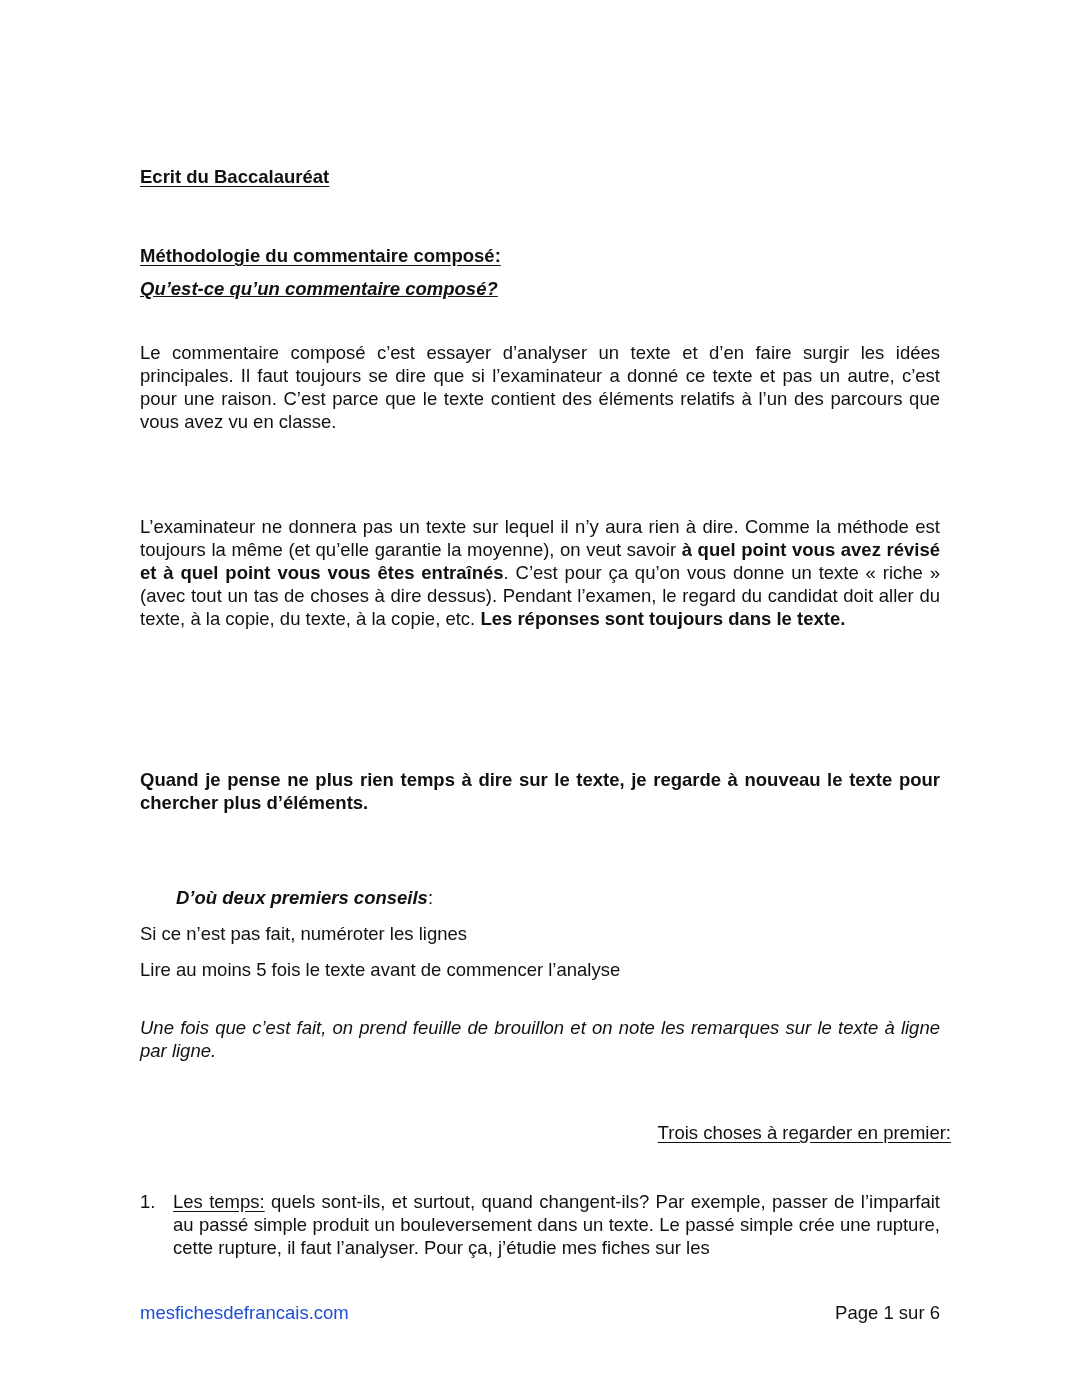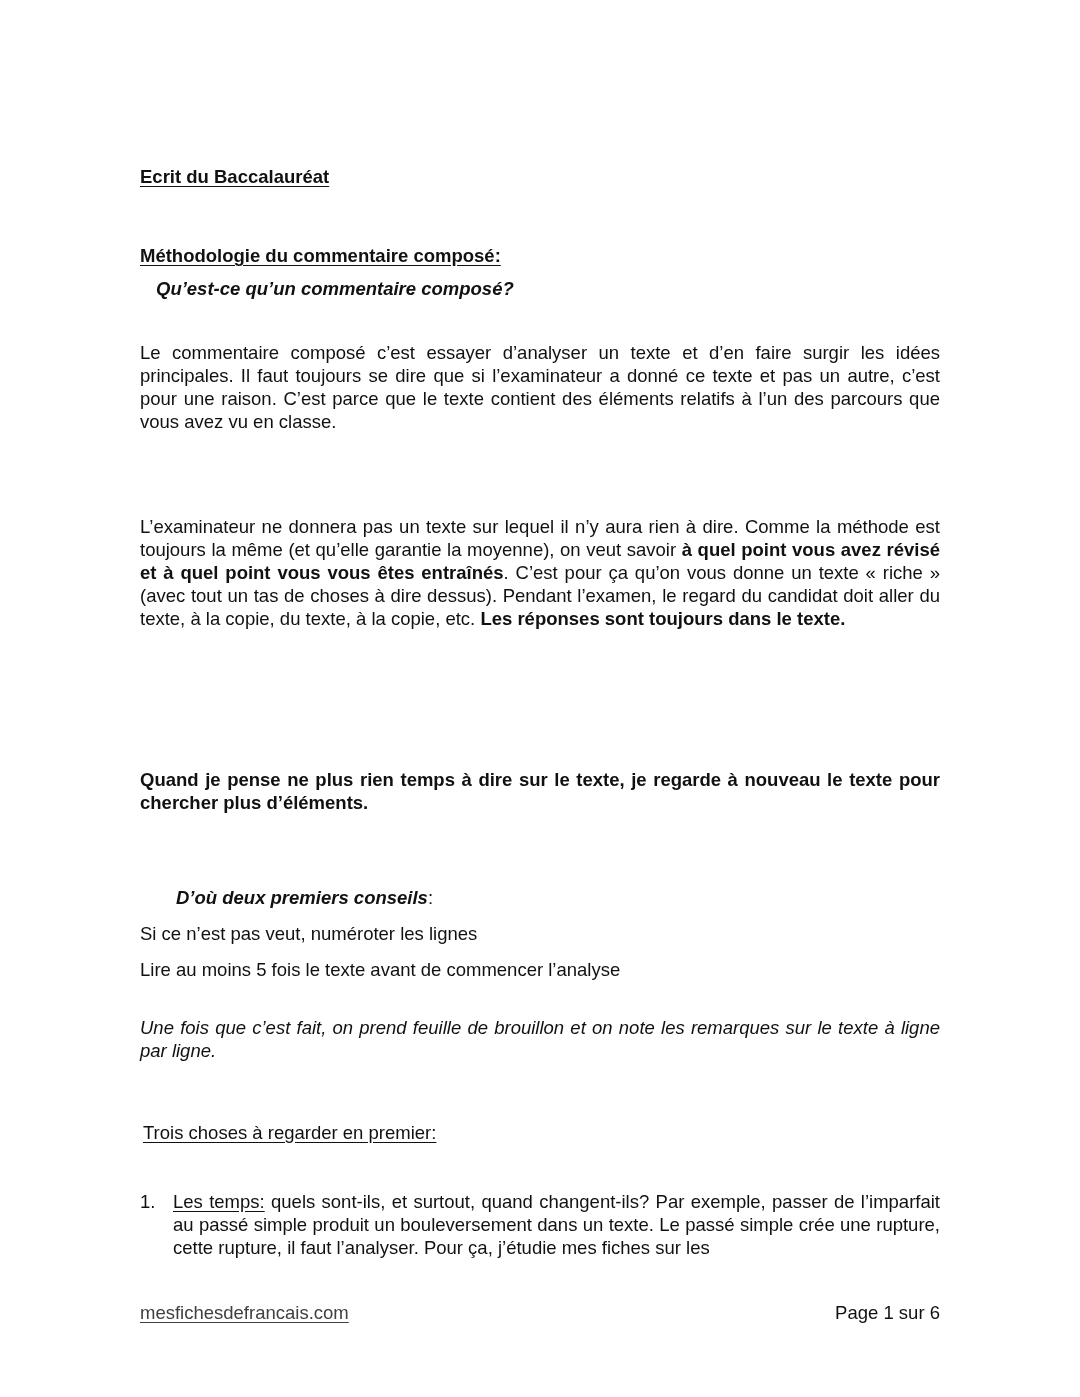--- a/index.html
+++ b/index.html
@@ -31,51 +31,50 @@
 
     .title1 {
       position: absolute; top: 166px; left: 0; width: 800px;
       font-weight: bold; text-decoration: underline; text-underline-offset: 3px;
     }
     .title2 {
       position: absolute; top: 213px; left: 0; width: 800px;
       font-weight: bold; text-decoration: underline; text-underline-offset: 3px; margin-top: 32px;
     }
     .subtitle {
-      position: absolute; top: 278px; left: 16px; width: 800px;
-      font-weight: bold; font-style: italic;
+      position: absolute; top: 278px; left: 0; width: 800px;
+      font-weight: bold; font-style: italic; text-decoration: underline;
     }
     .p1 { position: absolute; top: 341px; left: 0; width: 800px; }
     .p2 { position: absolute; top: 515px; left: 0; width: 800px; }
     .p3 { position: absolute; top: 768px; left: 0; width: 800px; font-weight: bold; }
     .advice {
       position: absolute; top: 880px; left: 0; width: 800px;
       line-height: 36px;
     }
     .p4 { position: absolute; top: 1016px; left: 0; width: 800px; font-style: italic; }
     .section-head {
-      position: absolute; top: 1122px; left: 3px; width: 800px;
+      position: absolute; top: 1122px; left: 11px; width: 800px; text-align: right;
     }
     .list {
       position: absolute; top: 1190px; left: 0; width: 800px;
     }
     .list-item {
       position: relative;
       padding-left: 33px;
     }
     .list-num {
       position: absolute; left: 0; top: 0;
     }
     .footer {
       position: absolute; top: 1302px; left: 0; width: 800px;
       display: flex; justify-content: space-between;
     }
     .footer-link {
-      color: #404040;
-      text-decoration: underline;
+      color: #1d4ed8;
       text-underline-offset: 3px;
     }
     p { margin: 0; }
   </style>
 </head>
 <body>
 
 <div class="page">
 
   <div class="title1 center">Ecrit du Baccalauréat</div>
@@ -83,21 +82,21 @@
   <div class="subtitle center">Qu’est-ce qu’un commentaire composé?</div>
 
   <p class="p1 justify line-block">Le commentaire composé c’est essayer d’analyser un texte et d’en faire surgir les idées principales. Il faut toujours se dire que si l’examinateur a donné ce texte et pas un autre, c’est pour une raison. C’est parce que le texte contient des éléments relatifs à l’un des parcours que vous avez vu en classe.</p>
 
   <p class="p2 justify line-block"><span>L’examinateur ne donnera pas un texte sur lequel il n’y aura rien à dire. Comme la méthode est toujours la même (et qu’elle garantie la moyenne), on veut savoir </span><span class="b">à quel point vous avez révisé et à quel point vous vous êtes entraînés</span><span>. C’est pour ça qu’on vous donne un texte « riche » (avec tout un tas de choses à dire dessus). Pendant l’examen, le regard du candidat doit aller du texte, à la copie, du texte, à la copie, etc. </span><span class="b">Les réponses sont toujours dans le texte.</span></p>
 
   <p class="p3 justify line-block">Quand je pense ne plus rien temps à dire sur le texte, je regarde à nouveau le texte pour chercher plus d’éléments.</p>
 
   <div class="advice center">
     <div><span class="b i">D’où deux premiers conseils</span><span>:</span></div>
-    <div>Si ce n’est pas veut, numéroter les lignes</div>
+    <div>Si ce n’est pas fait, numéroter les lignes</div>
     <div>Lire au moins 5 fois le texte avant de commencer l’analyse</div>
   </div>
 
   <p class="p4 justify line-block">Une fois que c’est fait, on prend feuille de brouillon et on note les remarques sur le texte à ligne par ligne.</p>
 
   <div class="section-head u">Trois choses à regarder en premier:</div>
 
   <div class="list">
     <div class="list-item justify line-block">
       <span class="list-num">1.</span><span class="u">Les temps:</span><span> quels sont-ils, et surtout, quand changent-ils? Par exemple, passer de l’imparfait au passé simple produit un bouleversement dans un texte. Le passé simple crée une rupture, cette rupture, il faut l’analyser. Pour ça, j’étudie mes fiches sur les</span>

